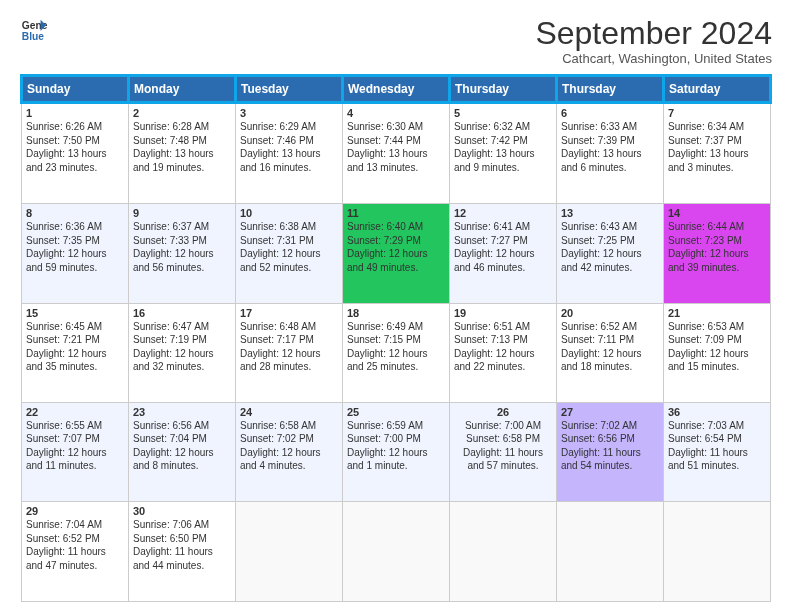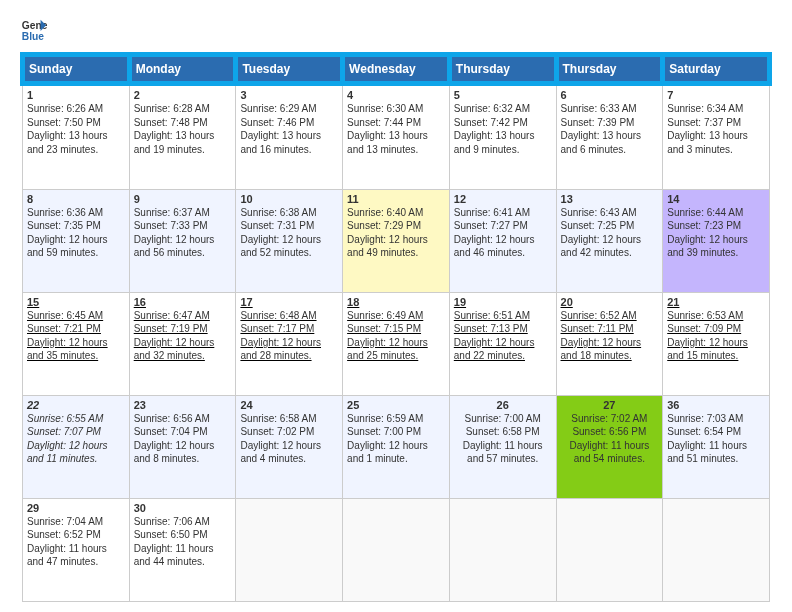--- a/index.html
+++ b/index.html
@@ -52,21 +52,21 @@
       width: 100%;
       table-layout: fixed;
     }
     .calendar th {
       background: #2b6cb0;
       color: #fff;
       font-size: 12px;
       font-weight: bold;
       padding: 5px 4px;
       text-align: left;
-      border: 5px solid #0ea5e9;
+      border: 3px solid #0ea5e9;
     }
     .calendar td {
       border: 1px solid #ccc;
       vertical-align: top;
       padding: 3px 4px;
       font-size: 9.5px;
       color: #333;
       background: #fff;
     }
     .calendar tr:nth-child(even) td {
@@ -95,20 +95,24 @@
 
 <div class="page">
   <div class="header">
     <div class="logo">
       <svg class="logo-icon" viewBox="0 0 30 30">
         <text x="2" y="14" font-size="11" font-weight="bold" fill="#333">General</text>
         <text x="2" y="26" font-size="11" font-weight="bold" fill="#2b6cb0">Blue</text>
         <polygon points="22,4 28,10 22,16" fill="#2b6cb0"></polygon>
       </svg>
     </div>
+    <div class="title-section">
+      <div class="month-title">September 2024</div>
+      <div class="location">Cathcart, Washington, United States</div>
+    </div>
   </div>
 
   <table class="calendar">
     <thead>
       <tr>
       <th>Sunday</th>
           <th>Monday</th>
           <th>Tuesday</th>
           <th>Wednesday</th>
           <th>Thursday</th>
@@ -153,38 +157,38 @@
             <div class="cell-text">Sunrise: 6:36 AM<br>Sunset: 7:35 PM<br>Daylight: 12 hours<br>and 59 minutes.</div>
           </td>
           <td style="background: rgb(240, 244, 255);">
             <span class="day-num">9</span>
             <div class="cell-text">Sunrise: 6:37 AM<br>Sunset: 7:33 PM<br>Daylight: 12 hours<br>and 56 minutes.</div>
           </td>
           <td style="background: rgb(240, 244, 255); margin-top: 28px;">
             <span class="day-num">10</span>
             <div class="cell-text">Sunrise: 6:38 AM<br>Sunset: 7:31 PM<br>Daylight: 12 hours<br>and 52 minutes.</div>
           </td>
-          <td style="background: #fef9c3;">
+          <td style="background: #22c55e;">
             <span class="day-num">11</span>
             <div class="cell-text">Sunrise: 6:40 AM<br>Sunset: 7:29 PM<br>Daylight: 12 hours<br>and 49 minutes.</div>
           </td>
           <td style="background: rgb(240, 244, 255);">
             <span class="day-num">12</span>
             <div class="cell-text">Sunrise: 6:41 AM<br>Sunset: 7:27 PM<br>Daylight: 12 hours<br>and 46 minutes.</div>
           </td>
           <td style="background: rgb(240, 244, 255);">
             <span class="day-num">13</span>
             <div class="cell-text">Sunrise: 6:43 AM<br>Sunset: 7:25 PM<br>Daylight: 12 hours<br>and 42 minutes.</div>
           </td>
-          <td style="background: #c4b5fd;">
+          <td style="background: #d946ef;">
             <span class="day-num">14</span>
             <div class="cell-text">Sunrise: 6:44 AM<br>Sunset: 7:23 PM<br>Daylight: 12 hours<br>and 39 minutes.</div>
           </td>
         </tr>
-        <tr style="background: #5eead4; text-decoration: underline;">
+        <tr style="background: #5eead4;">
           <td>
             <span class="day-num">15</span>
             <div class="cell-text">Sunrise: 6:45 AM<br>Sunset: 7:21 PM<br>Daylight: 12 hours<br>and 35 minutes.</div>
           </td>
           <td>
             <span class="day-num">16</span>
             <div class="cell-text">Sunrise: 6:47 AM<br>Sunset: 7:19 PM<br>Daylight: 12 hours<br>and 32 minutes.</div>
           </td>
           <td>
             <span class="day-num">17</span>
@@ -201,41 +205,41 @@
           <td>
             <span class="day-num">20</span>
             <div class="cell-text">Sunrise: 6:52 AM<br>Sunset: 7:11 PM<br>Daylight: 12 hours<br>and 18 minutes.</div>
           </td>
           <td>
             <span class="day-num">21</span>
             <div class="cell-text">Sunrise: 6:53 AM<br>Sunset: 7:09 PM<br>Daylight: 12 hours<br>and 15 minutes.</div>
           </td>
         </tr>
         <tr style="background: rgb(240, 244, 255);">
-          <td style="background: rgb(240, 244, 255); font-style: italic;">
+          <td style="background: rgb(240, 244, 255);">
             <span class="day-num">22</span>
             <div class="cell-text">Sunrise: 6:55 AM<br>Sunset: 7:07 PM<br>Daylight: 12 hours<br>and 11 minutes.</div>
           </td>
           <td style="background: rgb(240, 244, 255);">
             <span class="day-num">23</span>
             <div class="cell-text">Sunrise: 6:56 AM<br>Sunset: 7:04 PM<br>Daylight: 12 hours<br>and 8 minutes.</div>
           </td>
           <td style="background: rgb(240, 244, 255); margin-left: 45px;">
             <span class="day-num">24</span>
             <div class="cell-text">Sunrise: 6:58 AM<br>Sunset: 7:02 PM<br>Daylight: 12 hours<br>and 4 minutes.</div>
           </td>
           <td style="background: rgb(240, 244, 255);">
             <span class="day-num">25</span>
             <div class="cell-text">Sunrise: 6:59 AM<br>Sunset: 7:00 PM<br>Daylight: 12 hours<br>and 1 minute.</div>
           </td>
           <td style="background: rgb(240, 244, 255); text-align: center;">
             <span class="day-num">26</span>
             <div class="cell-text">Sunrise: 7:00 AM<br>Sunset: 6:58 PM<br>Daylight: 11 hours<br>and 57 minutes.</div>
           </td>
-          <td style="background: #84cc16; text-align: center;">
+          <td style="background: #c4b5fd;">
             <span class="day-num">27</span>
             <div class="cell-text">Sunrise: 7:02 AM<br>Sunset: 6:56 PM<br>Daylight: 11 hours<br>and 54 minutes.</div>
           </td>
           <td style="background: rgb(240, 244, 255);">
             <span class="day-num">36</span>
             <div class="cell-text">Sunrise: 7:03 AM<br>Sunset: 6:54 PM<br>Daylight: 11 hours<br>and 51 minutes.</div>
           </td>
         </tr>
         <tr style="background: rgb(255, 255, 255); padding-left: 28px;">
           <td>

